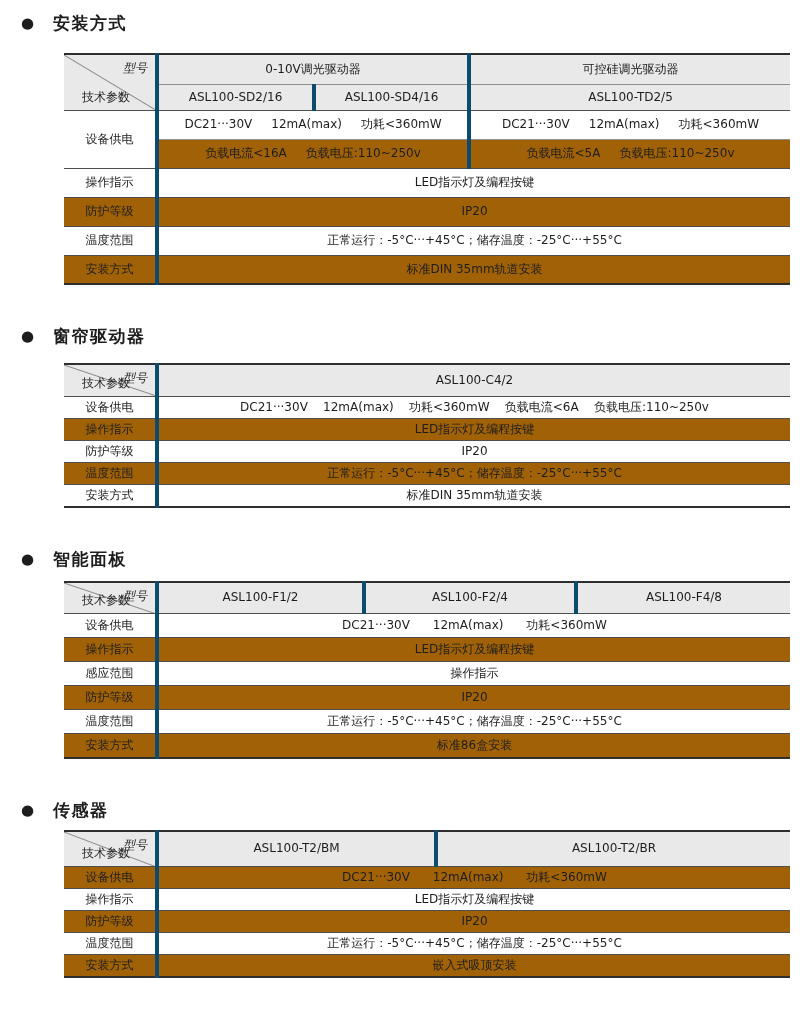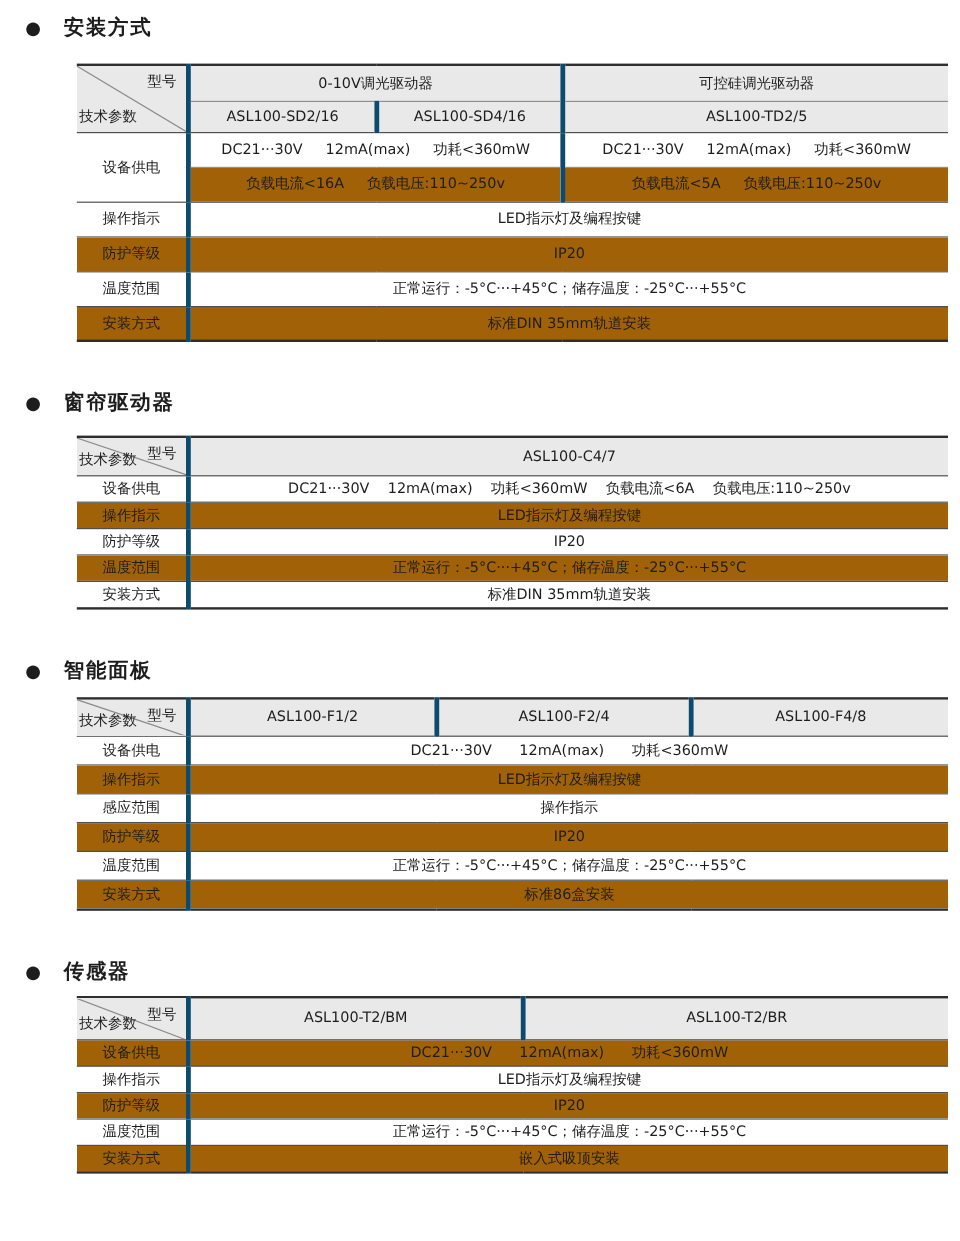--- a/index.html
+++ b/index.html
@@ -43,22 +43,22 @@
     border-left: 4px solid #0c4a6e;
     white-space: pre-wrap;
     line-height: 17px;
   }
   .spec tr.sub > td { border-top-color: #8f8f8f; }
   .hdr > td { background: #e9e9e9; }
   .gray > td { background: #a16207; }
 
   td.diag { position: relative; padding: 0; }
   .diag svg { position: absolute; left: 0; top: 0; width: 100%; height: 100%; display: block; }
-  .diag .dm { position: absolute; top: 5px; right: 8px; }
-  .diag .dp { position: absolute; bottom: 4px; left: 2px; }
+  .diag .dm { position: absolute; top: 5px; right: 8px; font-style: italic; }
+  .diag .dp { position: absolute; bottom: 4px; left: 18px; }
 
   .spec1 tr.h1 { height: 30px; }
   .spec1 tr.h2 { height: 26px; }
   .spec1 tr.dr { height: 29px; }
   .spec2 tr.hd { height: 32px; }
   .spec2 tr.dr { height: 22px; }
   .spec3 tr.hd { height: 32px; }
   .spec3 tr.dr { height: 24px; }
   .spec4 tr.hd { height: 36px; }
   .spec4 tr.rr { height: 40px; }
@@ -136,21 +136,21 @@
     </colgroup>
   <tbody>
       <tr class="hdr hd">
     <td class="diag">
       <svg viewBox="0 0 100 100" preserveAspectRatio="none">
             <line x1="0" y1="0" x2="100" y2="100" stroke="#8a8a8a" stroke-width="1" vector-effect="non-scaling-stroke"></line>
           </svg>
       <span class="dm">型号</span>
       <span class="dp">技术参数</span>
     </td>
-    <td class="v">ASL100-C4/7</td>
+    <td class="v">ASL100-C4/2</td>
   </tr>
   <tr class="dr">
     <td class="lbl">设备供电</td>
     <td class="v">DC21···30V    12mA(max)    功耗&lt;360mW    负载电流&lt;6A    负载电压:110~250v</td>
   </tr>
   <tr class="dr gray">
     <td class="lbl">操作指示</td>
     <td class="v">LED指示灯及编程按键</td>
   </tr>
   <tr class="dr">

